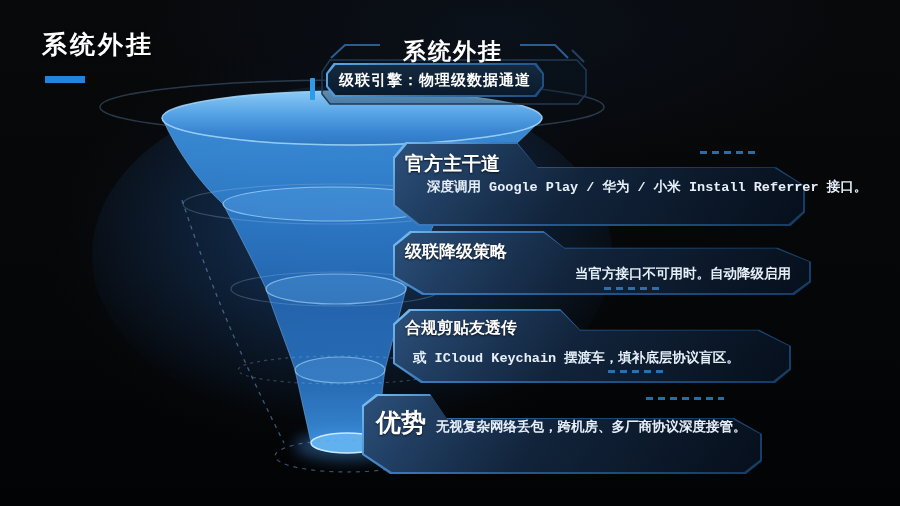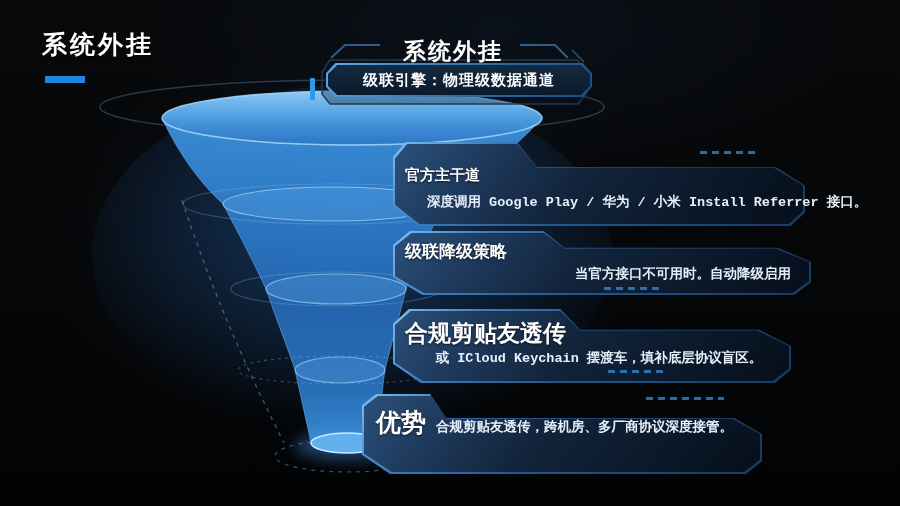--- a/index.html
+++ b/index.html
@@ -11,21 +11,21 @@
       radial-gradient(500px 200px at 55% 6%, rgba(18,38,66,.28), transparent 72%),
       linear-gradient(180deg,#08090b 0%,#050607 60%,#020304 100%);
     color:#fff;
   }
   
   .corner-title{position:absolute;left:42px;top:28px;font-size:25px;font-weight:bold;letter-spacing:3px;text-shadow:0 1px 3px rgba(0,0,0,.8);}
   .corner-underline{position:absolute;left:45px;top:76px;width:40px;height:7px;background:var(--accent,#1e86e0);}
   
   .main-title{position:absolute;left:330px;top:36px;width:246px;text-align:center;font-size:23px;font-weight:bold;letter-spacing:2px;}
   .header-deco{position:absolute;left:300px;top:34px;pointer-events:none;}
-  .badge{position:absolute;left:326px;top:63px;width:266px;height:34px;
+  .badge{position:absolute;left:326px;top:63px;width:218px;height:34px;
     clip-path:polygon(3.5% 0,96.5% 0,100% 30%,100% 70%,96.5% 100%,3.5% 100%,0 70%,0 30%);
     background:linear-gradient(135deg,#5fa8e8 0%,#2e6da8 55%,#1d4b7e 100%);}
   .badge-fill{position:absolute;inset:2px;
     clip-path:polygon(3.5% 0,96.5% 0,100% 30%,100% 70%,96.5% 100%,3.5% 100%,0 70%,0 30%);
     background:linear-gradient(180deg,#152a40,#0a1a2c);
     display:flex;align-items:center;justify-content:center;}
   .badge-label{font-size:15px;font-weight:bold;letter-spacing:1px;color:#fff;}
   
   .funnel-svg{position:absolute;left:60px;top:75px;}
   
@@ -34,27 +34,27 @@
     background:linear-gradient(135deg,#7cc0f2 0%,#3b7cc0 20%,#23598f 48%,#143b63 100%);
     filter:drop-shadow(0 0 6px rgba(40,110,200,.28));}
   .pfill{position:absolute;inset:2px;clip-path:var(--clip);
     background:linear-gradient(125deg,rgba(40,74,116,.95) 0%,rgba(17,34,56,.97) 45%,rgba(6,14,26,.98) 100%);}
   .p1{left:393px;top:142px;width:412px;height:84px;--clip:polygon(0 18%,3% 0,30% 0,35% 30%,93% 30%,100% 52%,100% 84%,96.5% 100%,6% 100%,0 76%);}
   .p2{left:393px;top:231px;width:418px;height:64px;--clip:polygon(0 22%,4% 0,36% 0,41% 26%,92% 26%,100% 48%,100% 80%,96% 100%,7% 100%,0 72%);}
   .p3{left:393px;top:309px;width:398px;height:74px;--clip:polygon(0 20%,4% 0,42% 0,47% 28%,92% 28%,100% 50%,100% 82%,96% 100%,7% 100%,0 74%);}
   .p4{left:362px;top:394px;width:400px;height:80px;--clip:polygon(0 14%,3.5% 0,17% 0,21% 30%,93% 30%,100% 50%,100% 84%,96% 100%,7% 100%,0 76%);}
   .ptitle{position:absolute;font-weight:bold;color:#fff;white-space:nowrap;text-shadow:0 1px 2px rgba(0,0,0,.7);}
   .pline{position:absolute;font-size:13.5px;font-weight:600;color:#e6f0fa;white-space:nowrap;}
-  .p1 .ptitle{left:12px;top:24px;font-size:15px;}
-  .p1 .l0{left:34px;right:8px;top:36px;text-align:center;margin-top:15px;}
+  .p1 .ptitle{left:12px;top:9px;font-size:19px;}
+  .p1 .l0{left:34px;right:8px;top:36px;text-align:center;}
   .p1 .l1{left:34px;right:8px;top:58px;text-align:center;}
   .p2 .ptitle{left:12px;top:9px;font-size:17px;}
   .p2 .l0{left:20px;right:20px;top:34px;text-align:right;}
-  .p3 .ptitle{left:12px;top:9px;font-size:23px;}
-  .p3 .l0{left:20px;right:6px;top:40px;text-align:center;}
+  .p3 .ptitle{left:12px;top:9px;font-size:16px;}
+  .p3 .l0{left:20px;right:6px;top:40px;}
   .p4 .ptitle{left:14px;top:12px;font-size:25px;}
   .p4 .l0{left:74px;top:24px;}
   .p4 .l1{left:74px;top:47px;}
   
   .dash{position:absolute;height:3px;opacity:.85;
     background:repeating-linear-gradient(90deg,#2f7fc4 0 7px,transparent 7px 12px);}
   .d1{left:700px;top:151px;width:56px;}
   .d2{left:604px;top:287px;width:56px;}
   .d3{left:608px;top:370px;width:56px;}
   .d4{left:646px;top:397px;width:78px;}
@@ -157,21 +157,21 @@
     <div class="pborder"></div>
     <div class="pfill"></div>
     <div class="ptitle">合规剪贴友透传</div>
     <div class="pline l0">或 ICloud Keychain 摆渡车，填补底层协议盲区。</div>
   </div>
 
   <div class="panel p4">
     <div class="pborder"></div>
     <div class="pfill"></div>
     <div class="ptitle">优势</div>
-    <div class="pline l0">合规剪贴友透传，跨机房、多厂商协议深度接管。</div>
+    <div class="pline l0">无视复杂网络丢包，跨机房、多厂商协议深度接管。</div>
   </div>
 
   <div class="dash d1"></div>
   <div class="dash d2"></div>
   <div class="dash d3"></div>
   <div class="dash d4"></div>
 
 </div>
 
 </body></html>

